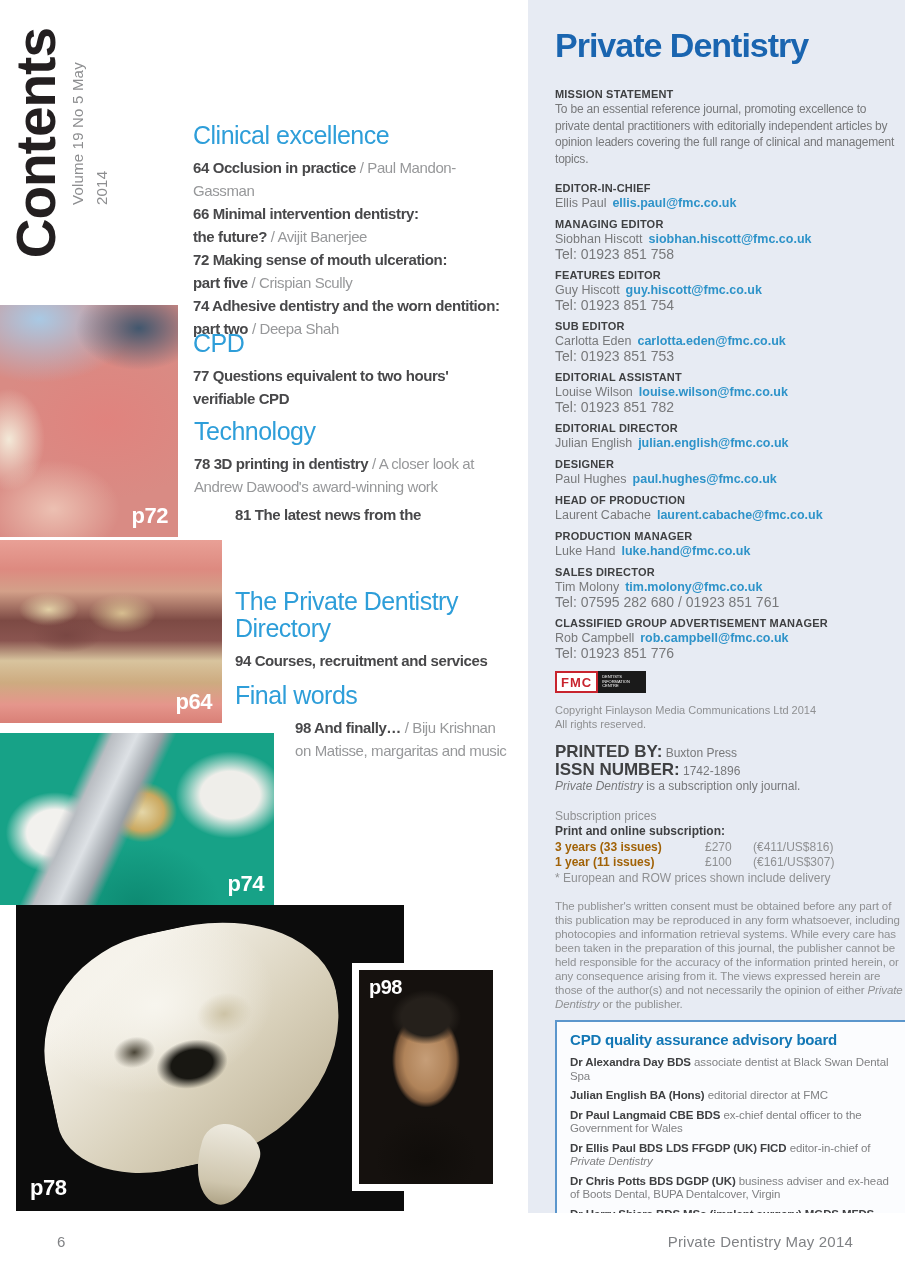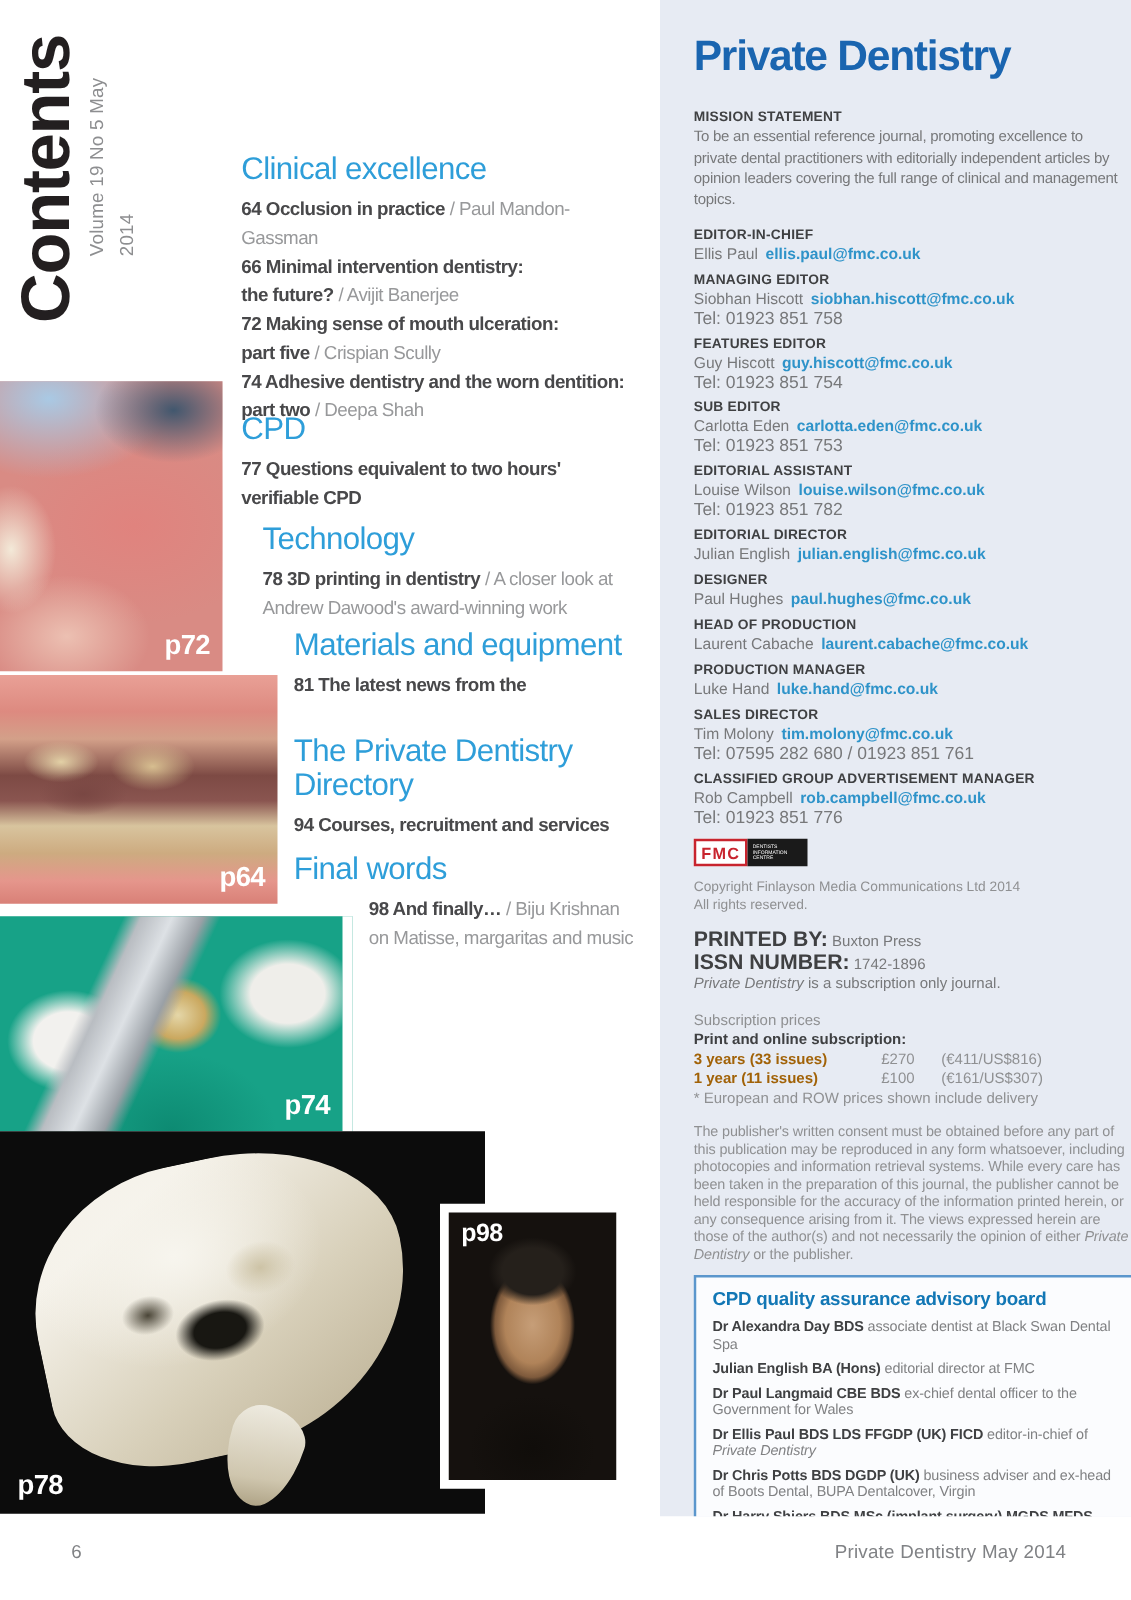--- a/index.html
+++ b/index.html
@@ -39,21 +39,21 @@
       radial-gradient(45px 26px at 55% 40%, rgba(222,200,150,0.9) 0%, rgba(222,200,150,0) 75%),
       linear-gradient(180deg, #e9a096 0%, #dd8a80 16%, #d3a089 28%, #7d4a44 44%, #8a5550 55%, #d8c49e 66%, #cdab80 78%, #e5968c 90%, #d98077 100%); }
   .photo-p74 { left:0; top:733px; width:282px; height:180px; background-color:#17a287;
     border-right:8px solid #ffffff; border-bottom:8px solid #ffffff;
     background-image:
       linear-gradient(115deg, rgba(0,0,0,0) 28%, #b9bdc2 32%, #dde1e5 39%, #9aa0a6 46%, rgba(0,0,0,0) 50%),
       radial-gradient(70px 58px at 20% 58%, #f2f1ee 0%, #f2f1ee 40%, rgba(242,241,238,0) 70%),
       radial-gradient(78px 62px at 84% 36%, #efeeea 0%, #efeeea 38%, rgba(239,238,234,0) 70%),
       radial-gradient(48px 42px at 52% 46%, #e4d6a8 0%, #caa85f 45%, rgba(202,168,95,0) 72%),
       radial-gradient(120px 90px at 50% 100%, #0d8a72 0%, rgba(13,138,114,0) 70%); }
-  .photo-p78 { left:0; top:905px; width:388px; height:306px; background:#0c0c0c; }
+  .photo-p78 { left:16px; top:905px; width:388px; height:306px; background:#0c0c0c; }
   .skull { position:absolute; left:28px; top:22px; width:300px; height:235px; transform:rotate(-12deg);
     border-radius:48% 52% 62% 38% / 55% 45% 68% 32%;
     background-color:#e8e4d8;
     background-image:
       radial-gradient(60px 40px at 48% 58%, #181712 0%, #181712 35%, rgba(24,23,18,0) 60%),
       radial-gradient(30px 22px at 30% 48%, #4a4537 0%, rgba(74,69,55,0) 70%),
       radial-gradient(40px 30px at 62% 40%, #cdc3a6 0%, rgba(205,195,166,0) 70%),
       radial-gradient(150px 110px at 40% 30%, #f7f5ee 0%, rgba(247,245,238,0) 80%),
       linear-gradient(150deg, #f5f2ea 20%, #d8d0ba 60%, #b9ad90 100%); }
   .skull-jaw { position:absolute; left:180px; top:220px; width:60px; height:80px; transform:rotate(18deg);
@@ -145,30 +145,29 @@
   </div>
 
   <div class="toc-sec" style="left:193px; top:330px; width:340px;">
     <h2 class="toc-h">CPD</h2>
     <div>
       <div class="tline"><b>77 Questions equivalent to two hours'</b><span class="lt"></span></div>
       <div class="tline"><b>verifiable CPD</b><span class="lt"></span></div>
     </div>
   </div>
 
-  <div class="toc-sec" style="left:210px; top:418px; width:340px;">
+  <div class="toc-sec" style="left:194px; top:418px; width:340px;">
     <h2 class="toc-h">Technology</h2>
     <div>
       <div class="tline"><b>78 3D printing in dentistry</b><span class="lt"> / A closer look at</span></div>
       <div class="tline"><b></b><span class="lt">Andrew Dawood's award-winning work</span></div>
     </div>
   </div>
 
   <div class="toc-sec" style="left:235px; top:503px; width:300px;">
-    <h2 class="toc-h">Materials and equipment</h2>
     <div>
       <div class="tline"><b>81 The latest news from the</b><span class="lt"></span></div>
     </div>
   </div>
 
   <div class="toc-sec" style="left:235px; top:588px; width:300px;">
     <h2 class="toc-h">The Private Dentistry Directory</h2>
     <div>
       <div class="tline"><b>94 Courses, recruitment and services</b><span class="lt"></span></div>
     </div>

